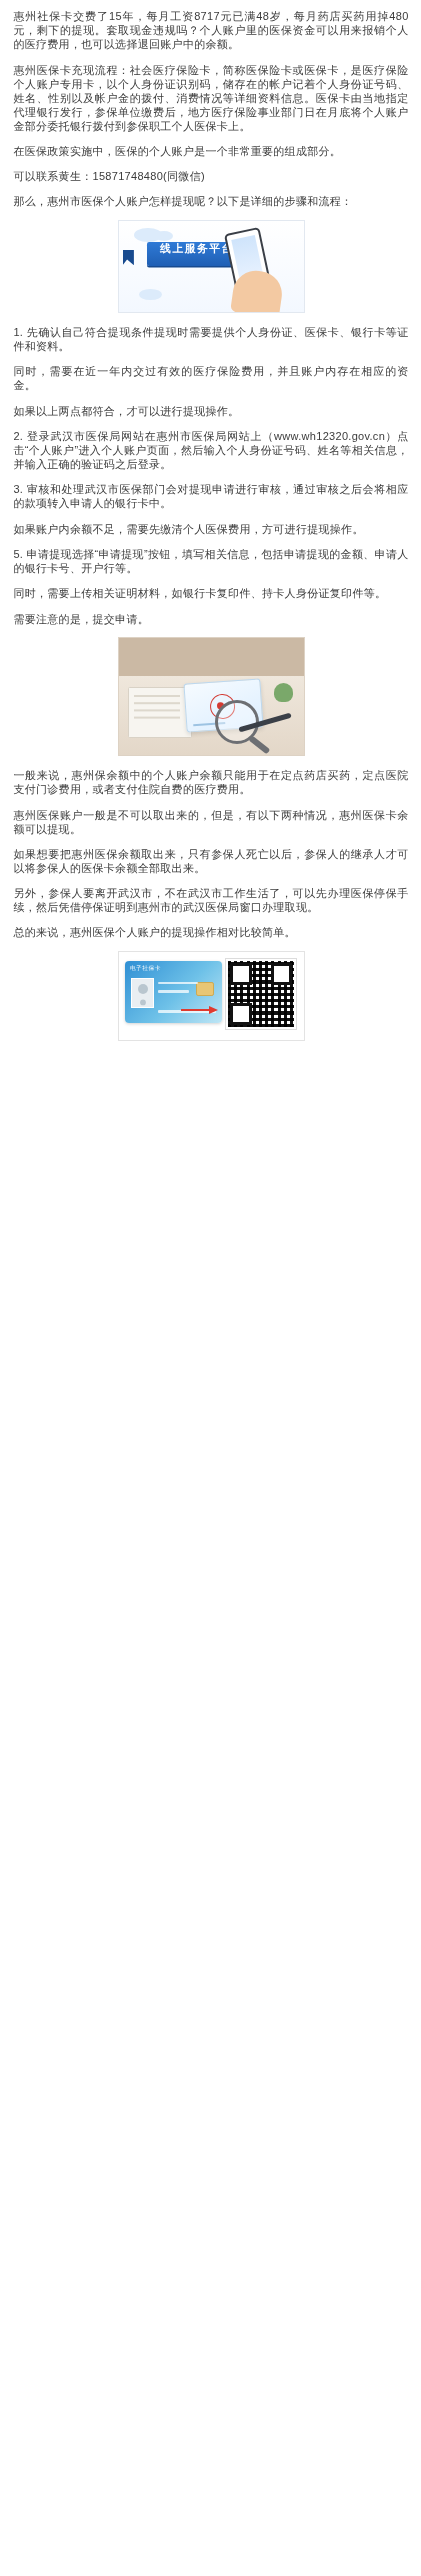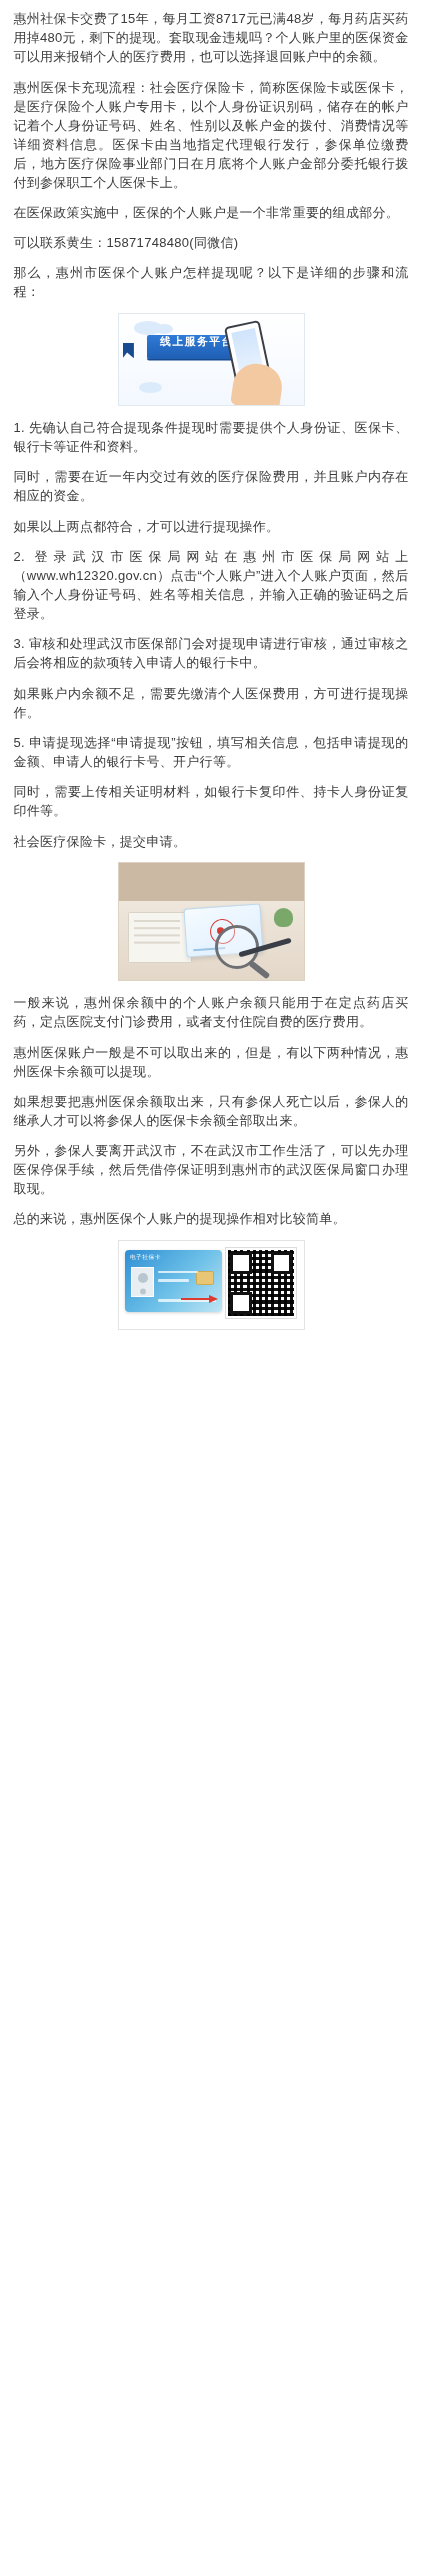--- a/index.html
+++ b/index.html
@@ -12,22 +12,22 @@
     font-family: "Liberation Sans", sans-serif;
     color: #333333;
   }
   .page {
     width: 422px;
     box-sizing: border-box;
     padding: 9.3px 13.4px 15.5px 13.4px;
     background: #ffffff;
   }
   p.para {
-    font-size: 13px;
-    line-height: 19px;
+    font-size: 11px;
+    line-height: 14px;
     color: #3b3b3b;
     margin: 0 0 11.3px 0;
     text-align: justify;
     text-indent: 0;
     letter-spacing: 0.3px;
   }
   .figure {
     margin: 3.1px 0 12.4px 0;
     display: flex;
     justify-content: center;
@@ -258,21 +258,21 @@
   </div>
 
   <p class="para">1. 先确认自己符合提现条件提现时需要提供个人身份证、医保卡、银行卡等证件和资料。</p>
   <p class="para">同时，需要在近一年内交过有效的医疗保险费用，并且账户内存在相应的资金。</p>
   <p class="para">如果以上两点都符合，才可以进行提现操作。</p>
   <p class="para">2. 登录武汉市医保局网站在惠州市医保局网站上（www.wh12320.gov.cn）点击“个人账户”进入个人账户页面，然后输入个人身份证号码、姓名等相关信息，并输入正确的验证码之后登录。</p>
   <p class="para">3. 审核和处理武汉市医保部门会对提现申请进行审核，通过审核之后会将相应的款项转入申请人的银行卡中。</p>
   <p class="para">如果账户内余额不足，需要先缴清个人医保费用，方可进行提现操作。</p>
   <p class="para">5. 申请提现选择“申请提现”按钮，填写相关信息，包括申请提现的金额、申请人的银行卡号、开户行等。</p>
   <p class="para">同时，需要上传相关证明材料，如银行卡复印件、持卡人身份证复印件等。</p>
-  <p class="para">社会医疗保险卡，提交申请。</p>
+  <p class="para">需要注意的是，提交申请。</p>
 
   <div class="figure">
     <div class="fig-desk">
       <div class="desk-top"></div>
       <div class="desk-wood"></div>
       <div class="notebook"></div>
       <div class="card">
         <div class="seal"></div>
         <div class="cline"></div>
       </div>

